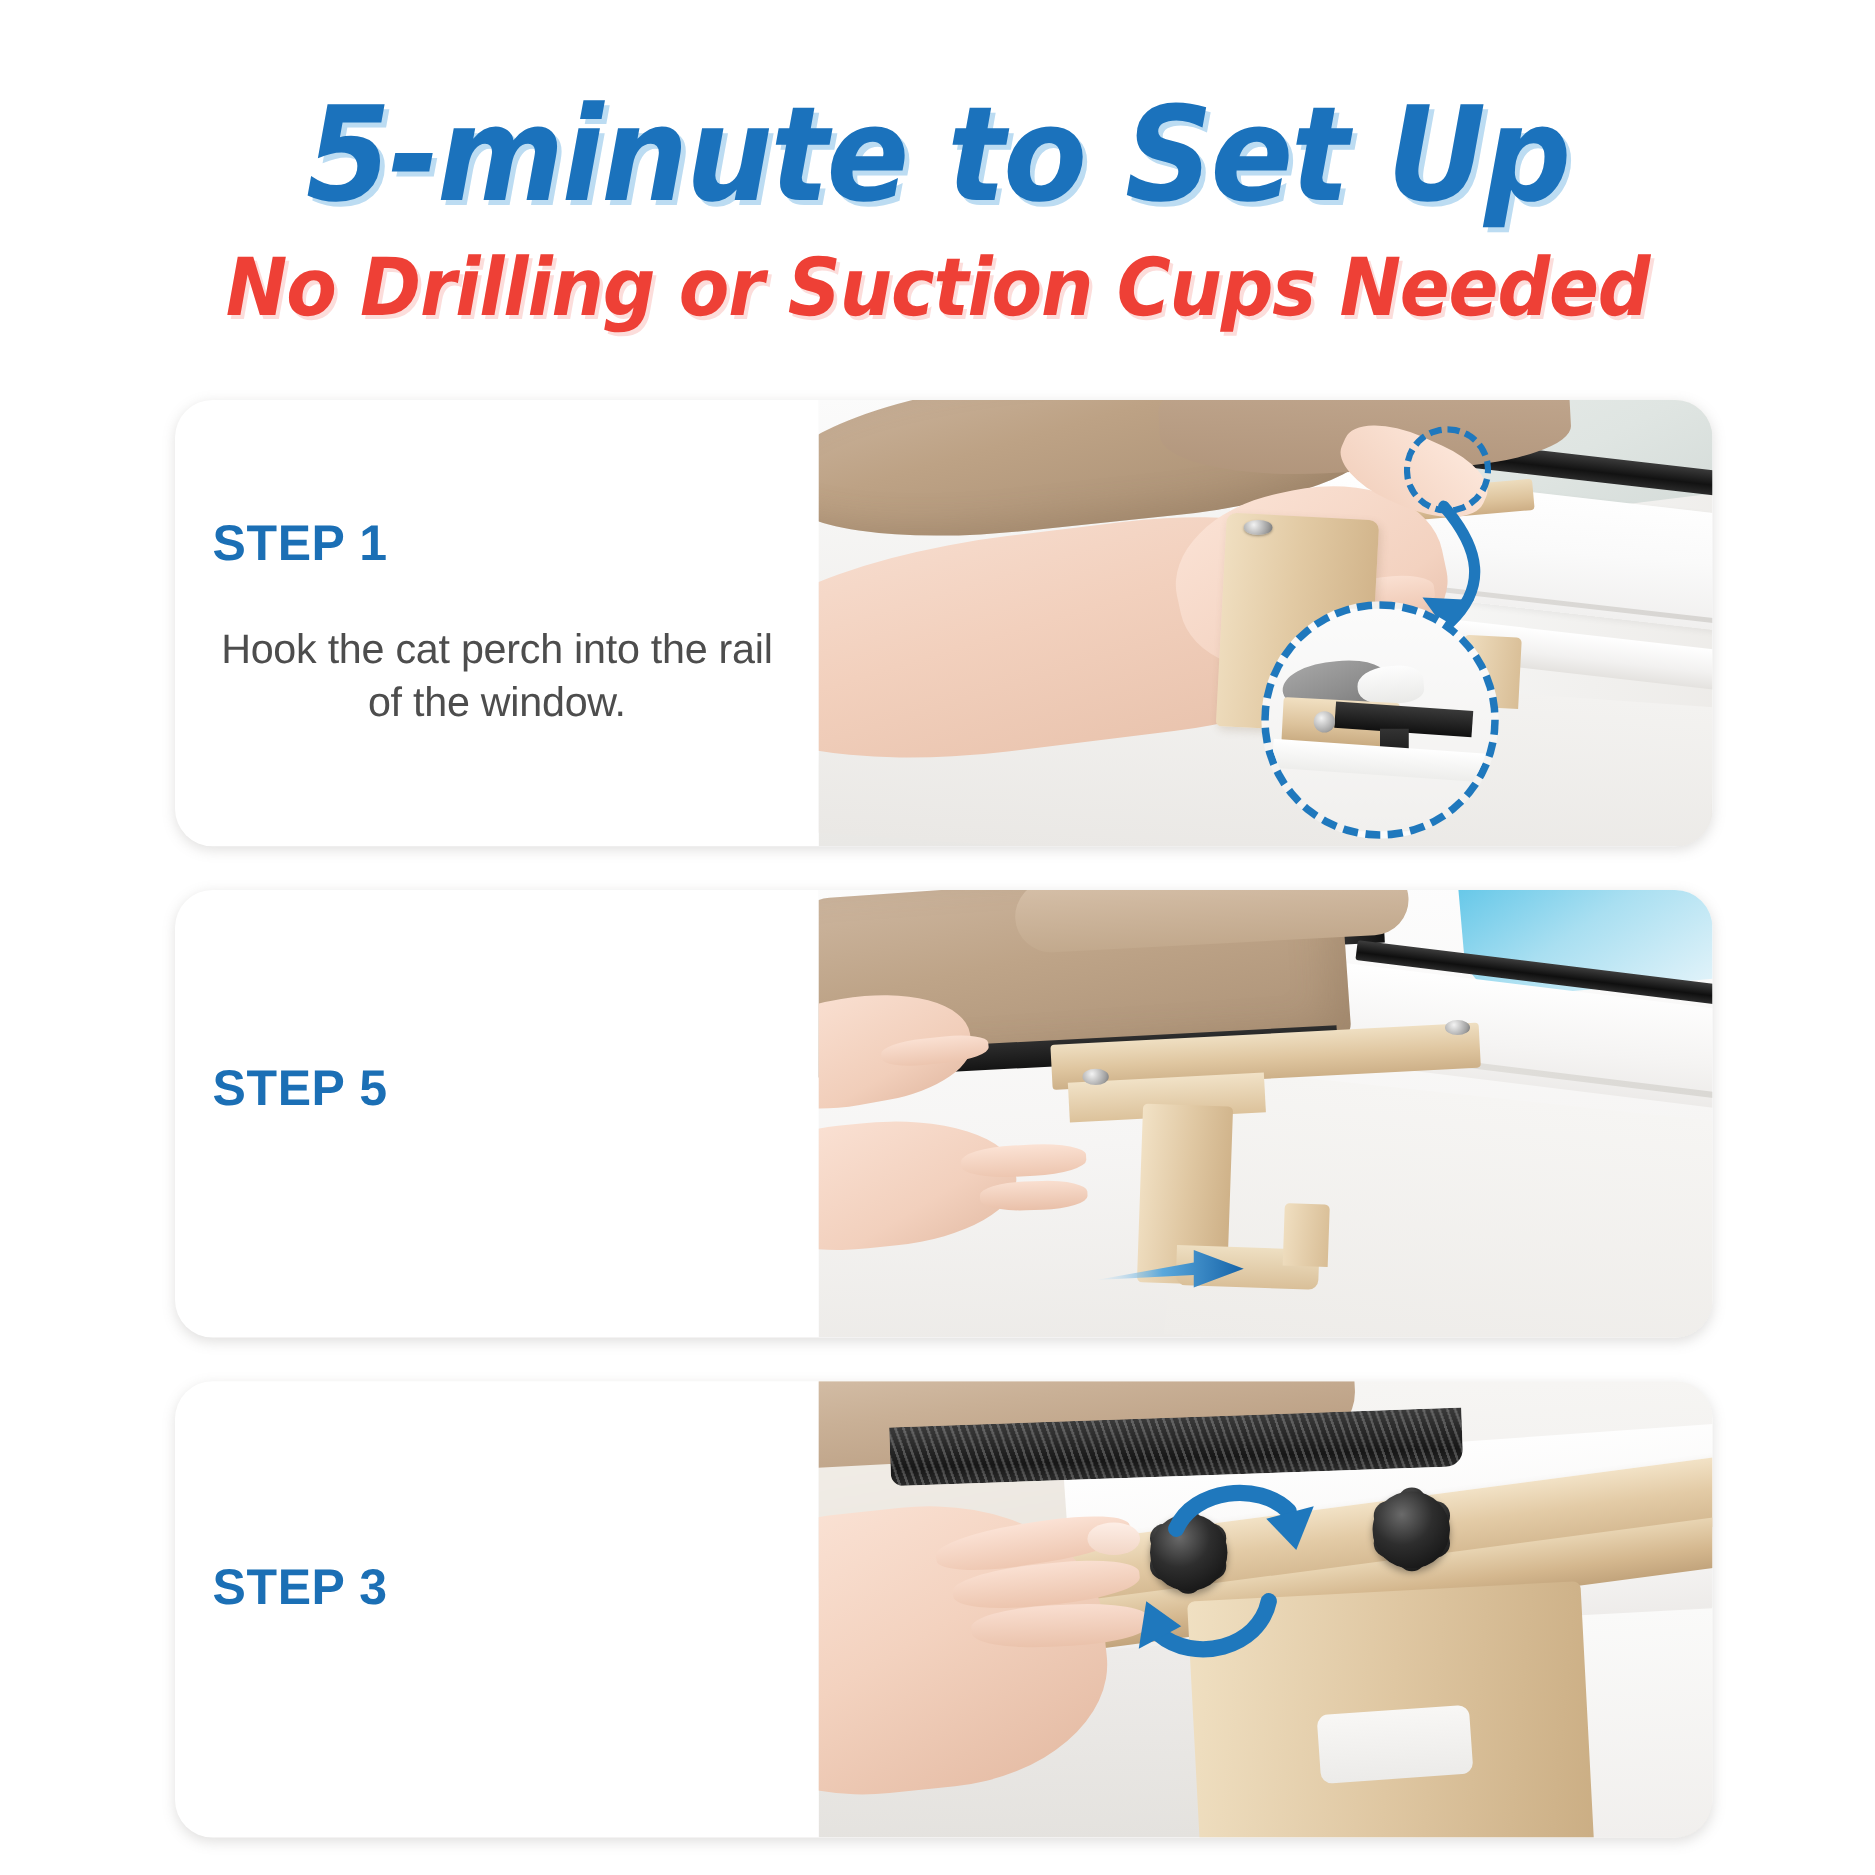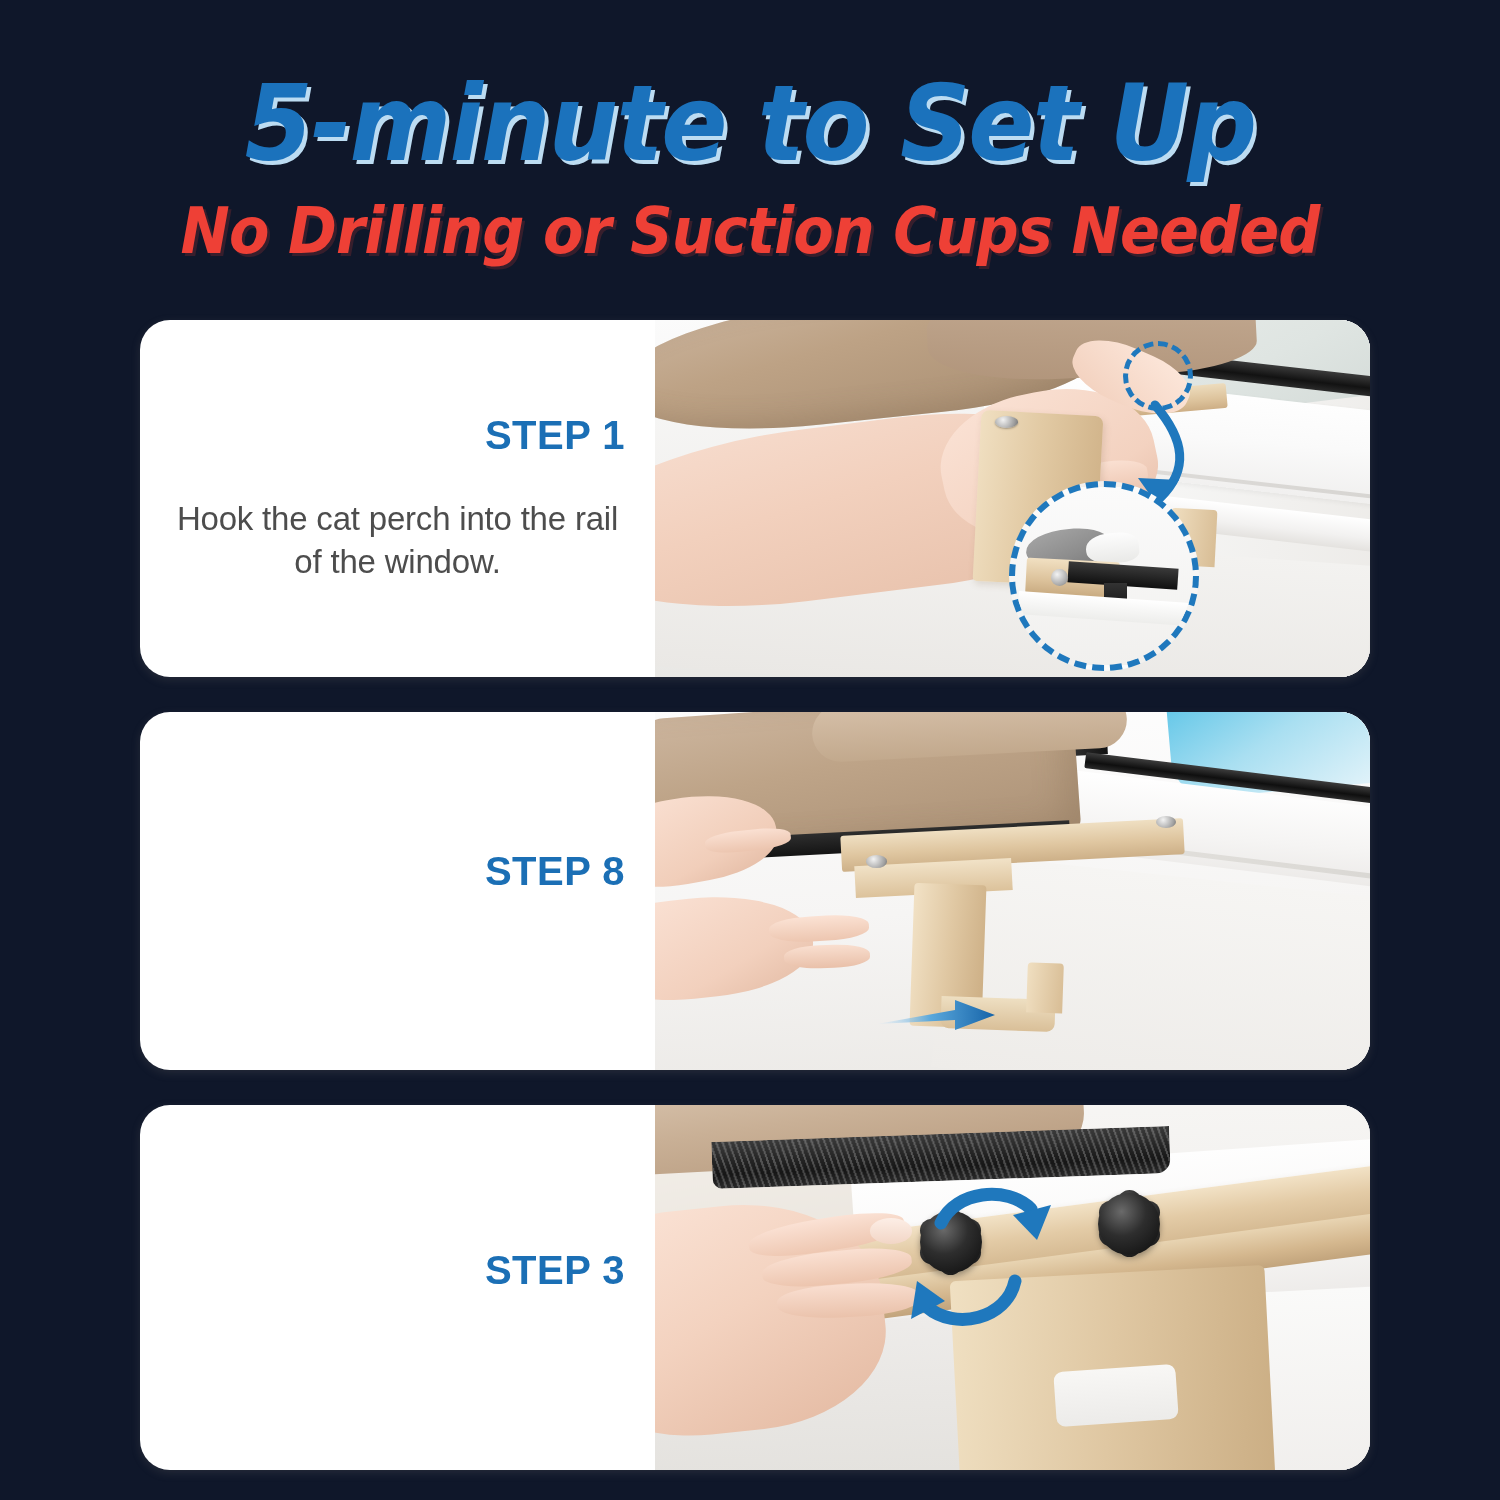--- a/index.html
+++ b/index.html
@@ -2,21 +2,21 @@
 <html><head>
 <meta charset="utf-8">
 <style>
   * { margin:0; padding:0; box-sizing:border-box; }
   html, body {
     width:1500px; height:1500px;
     background:#dedbd6;
     font-family:"Liberation Sans", sans-serif;
     overflow:hidden;
   }
-  .page { position:relative; width:1500px; height:1500px; background:#0f172a; }
+  .page { position:relative; width:1500px; height:1500px; background:#ffffff; }
 
   
   .headings { position:absolute; left:0; top:0; width:1500px; text-align:center; padding-top:72px; }
   .title-main {
     font-family:"DejaVu Sans", sans-serif;
     font-size:105px; font-weight:700; font-style:italic;
     color:#1b72bc; letter-spacing:-2px;
     line-height:1.0;
     transform:scaleX(0.93); transform-origin:center;
     text-shadow:4px 4px 0 #bcdcf2;
@@ -39,21 +39,21 @@
     box-shadow:0 3px 10px rgba(120,115,108,0.22);
     overflow:hidden; display:flex;
   }
   #card-1 { top:320px;  height:357px; }
   #card-2 { top:712px;  height:358px; }
   #card-3 { top:1105px; height:365px; }
 
   .card-text {
     width:515px; flex:0 0 515px;
     display:flex; flex-direction:column;
-    align-items:flex-end; justify-content:center;
+    align-items:flex-start; justify-content:center;
     padding:0 30px;
   }
   .step-label {
     font-size:40px; font-weight:700; color:#1b6fb5;
     letter-spacing:0.5px; margin-bottom:40px; text-align:center;
   }
   .step-desc {
     font-size:33px; color:#4d4d4d; line-height:1.30;
     text-align:center; letter-spacing:-0.2px;
   }
@@ -303,21 +303,21 @@
         <div class="p1-zoom-black"></div>
         <div class="p1-zoom-clip"></div>
         <div class="p1-zoom-rail"></div>
         <div class="p1-zoom-screw"></div>
       </div>
     </div>
   </div>
 
   <div class="card" id="card-2">
     <div class="card-text">
-      <div class="step-label">STEP 8</div>
+      <div class="step-label">STEP 5</div>
     </div>
     <div class="card-photo">
       <div class="p2-bg"></div>
       <div class="p2-leftwall"></div>
       <div class="p2-sky"></div>
       <div class="p2-winframe"></div>
       <div class="p2-winblack"></div>
       <div class="p2-winblack2"></div>
       <div class="p2-seal"></div>
       <div class="p2-sill"></div>

